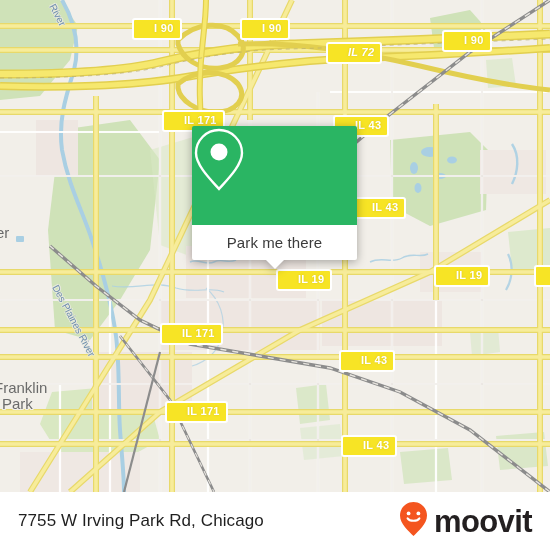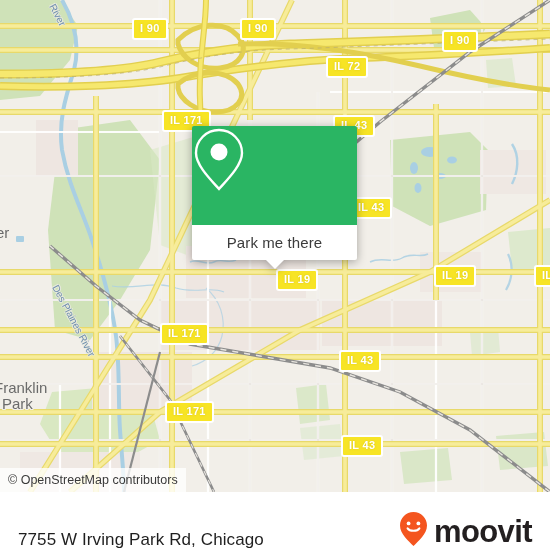--- a/index.html
+++ b/index.html
@@ -15,21 +15,21 @@
     position:absolute;
     background:#f7e425;
     border:2px solid #ffffff;
     border-radius:3px;
     color:#ffffff;
     font-family:"Liberation Sans",sans-serif;
     font-weight:bold;
     font-size:11px;
     line-height:15px;
     height:15px;
-    padding:1px 6px 2px 6px;
+    padding:1px 6px 2px 20px;
     letter-spacing:.3px;
     white-space:nowrap;
     text-shadow:0 0 2px rgba(160,140,0,.35);
     box-sizing:content-box;
   }
 
   
   .place{
     position:absolute;
     color:#6b6b6b;
@@ -97,21 +97,21 @@
     font-family:"Liberation Sans",sans-serif;
     font-size:12.5px;
     color:#3a3a3a;
     white-space:nowrap;
   }
 
   
   #footer{
     position:absolute;left:0;top:492px;width:550px;height:58px;
     background:#ffffff;
-    display:flex;align-items:flex-end;justify-content:space-between;
+    display:flex;align-items:center;justify-content:space-between;
     padding:0 18px;
     box-sizing:border-box;
   }
   #footer-title{
     font-family:"Liberation Sans",sans-serif;
     font-size:17px;
     color:#1f1f1f;
     letter-spacing:.1px;
     white-space:nowrap;
   }
@@ -288,21 +288,21 @@
     <div class="water-label" style="left:60px;top:283px;transform:rotate(62deg);transform-origin:0 0;">Des Plaines River</div>
     <div class="water-label" style="left:57px;top:2px;transform:rotate(62deg);transform-origin:0 0;">River</div>
 
     <div class="place" style="left:-6px;top:380px;">Franklin</div>
     <div class="place" style="left:2px;top:396px;">Park</div>
     <div class="place" style="left:-4px;top:225px;">er</div>
 
     <div class="shield" style="left:132px;top:18px;">I 90</div>
     <div class="shield" style="left:240px;top:18px;">I 90</div>
     <div class="shield" style="left:442px;top:30px;">I 90</div>
-    <div class="shield" style="left:326px;top:56px;">IL 72</div>
+    <div class="shield" style="left:326px;top:42px;font-style:italic;">IL 72</div>
     <div class="shield" style="left:162px;top:110px;">IL 171</div>
     <div class="shield" style="left:333px;top:115px;">IL 43</div>
     <div class="shield" style="left:350px;top:197px;">IL 43</div>
     <div class="shield" style="left:276px;top:269px;">IL 19</div>
     <div class="shield" style="left:434px;top:265px;">IL 19</div>
     <div class="shield" style="left:534px;top:265px;">IL</div>
     <div class="shield" style="left:160px;top:323px;">IL 171</div>
     <div class="shield" style="left:339px;top:350px;">IL 43</div>
     <div class="shield" style="left:165px;top:401px;">IL 171</div>
     <div class="shield" style="left:341px;top:435px;">IL 43</div>
@@ -315,23 +315,20 @@
             <circle cx="27" cy="26" r="8.5" fill="#ffffff" stroke="none"></circle>
           </svg>
         </span>
       </div>
       <div id="popup-body">
         <span id="popup-label">Park me there</span>
         <span id="popup-tail"></span>
       </div>
     </div>
 
-    <div id="attribution">
-      <span>© OpenStreetMap contributors</span>
-    </div>
 
   </div>
 
   <div id="footer">
     <div id="footer-title">7755 W Irving Park Rd, Chicago</div>
     <div id="brand">
       <span>
         <svg width="27" height="34" viewBox="0 0 27 34">
           <path d="M13.5,0 C6,0 0,6 0,13.4 C0,22 9,29 13.5,34 C18,29 27,22 27,13.4 C27,6 21,0 13.5,0 Z" fill="#f4551f"></path>
           <circle cx="8.6" cy="11.4" r="1.9" fill="#ffffff"></circle>

